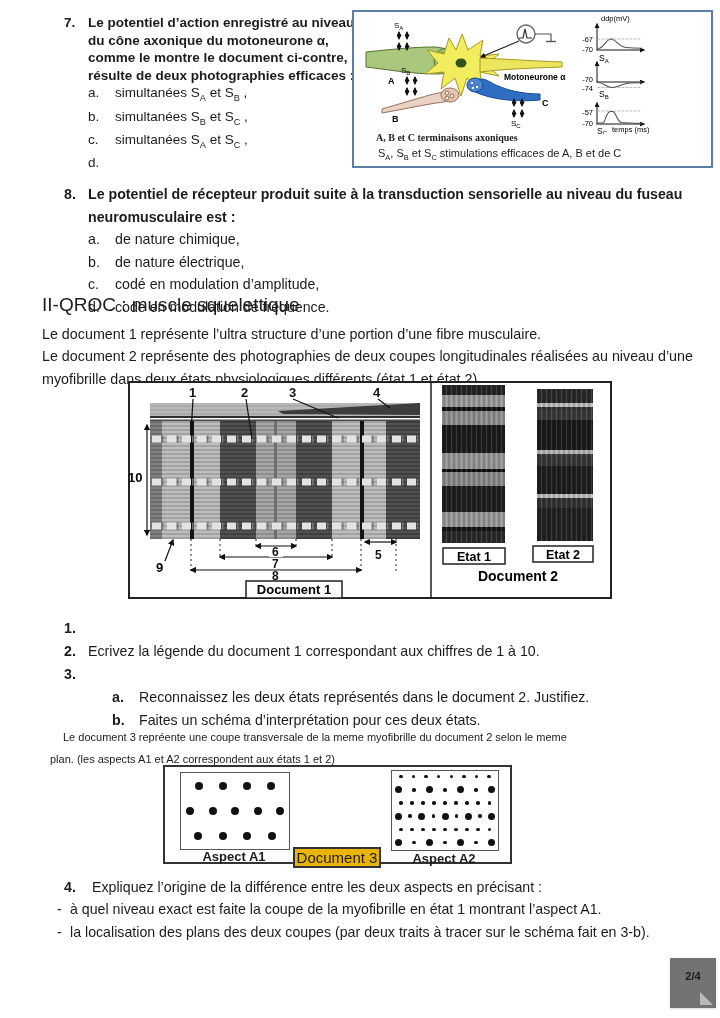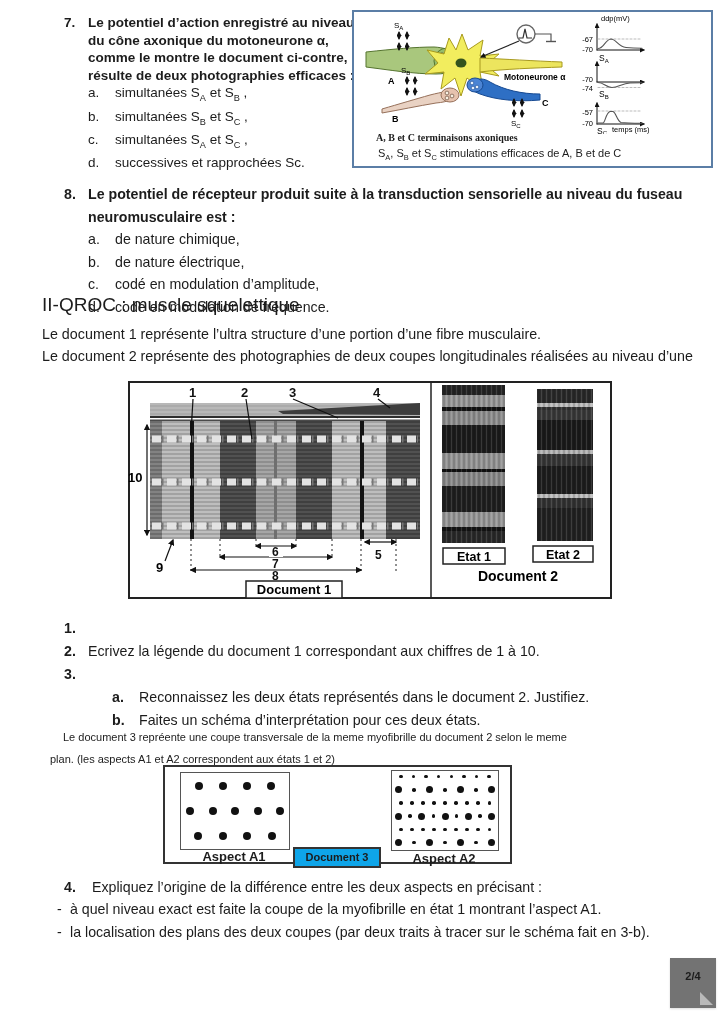--- a/index.html
+++ b/index.html
@@ -61,21 +61,21 @@
   #aspect2-box .dot-b{width:7px;height:7px;}
   #aspect1-box .dot-row:nth-child(1){padding:0 14px;}
   #aspect1-box .dot-row:nth-child(2){padding:0 5px;}
   #aspect1-box .dot-row:nth-child(3){padding:0 13px;}
   #aspect2-box .dot-row:nth-child(odd){padding:0 7px;}
   #aspect2-box .dot-row:nth-child(even){padding:0 3px;}
   .d3label{position:absolute;font-weight:bold;font-size:13px;text-align:center;}
   .lab-a1{left:15px;top:82px;width:108px;}
   .lab-a2{left:226px;top:84px;width:106px;}
   .doc3-tag{position:absolute;left:128px;top:80px;width:84px;height:17px;border:2px solid #333;
-            background:#0ea5e9;font-weight:bold;font-size:11px;text-align:center;line-height:17px;}
+            background:#eab308;font-weight:normal;font-size:15px;text-align:center;line-height:17px;}
 
   
   .q4{left:42px;top:876px;font-size:14.2px;line-height:22.4px;}
   .q4 .row1{display:flex;}
   .q4 .qnum{margin-left:22px;width:28px;flex:0 0 28px;font-weight:bold;}
   .q4 .dash{display:flex;}
   .q4 .dmark{margin-left:15px;width:13px;flex:0 0 13px;}
 
   
   .pagebox{left:670px;top:958px;width:38px;height:42px;background:#737373;
@@ -103,21 +103,20 @@
     <div class="opt">
       <span class="olabel">b.</span>
       <span class="nw"><span>simultanées S</span><sub>B</sub><span> et S</span><sub>C</sub><span> ,</span></span>
     </div>
     <div class="opt">
       <span class="olabel">c.</span>
       <span class="nw"><span>simultanées S</span><sub>A</sub><span> et S</span><sub>C</sub><span> ,</span></span>
     </div>
     <div class="opt">
       <span class="olabel">d.</span>
-      <span class="nw"><span>successives et rapprochées Sc.</span></span>
     </div>
   </div>
 </div>
 
 <div class="abs nfig">
   <svg width="357" height="122" viewBox="0 0 357 122">
     <defs>
       <marker id="ahn" viewBox="0 0 10 10" refX="8" refY="5" markerWidth="5" markerHeight="5" orient="auto-start-reverse">
         <path d="M0,0 L10,5 L0,10 z" fill="#111"></path>
       </marker>
@@ -267,20 +266,21 @@
       <span class="olabel">d.</span>
       <span class="nw">codé en modulation de fréquence.</span>
     </div>
   </div>
 </div>
 
 <div class="abs heading nw">II-QROC : muscle squelettique</div>
 <div class="abs intro">
   <div class="nw">Le document 1 représente l’ultra structure d’une portion d’une fibre musculaire.</div>
   <div class="nw">Le document 2 représente des photographies de deux coupes longitudinales réalisées au niveau d’une</div>
+  <div class="nw">myofibrille dans deux états physiologiques différents (état 1 et état 2).</div>
 </div>
 
 <div class="abs dfig">
 <svg width="484" height="218" viewBox="0 0 484 218">
   <defs>
     <marker id="ahd" viewBox="0 0 10 10" refX="8" refY="5" markerWidth="5.5" markerHeight="5.5" orient="auto-start-reverse">
       <path d="M0,0 L10,5 L0,10 z" fill="#111"></path>
     </marker>
     <pattern id="hs" width="6" height="4" patternUnits="userSpaceOnUse">
       <rect width="6" height="4" fill="#c6c6c6"></rect>

